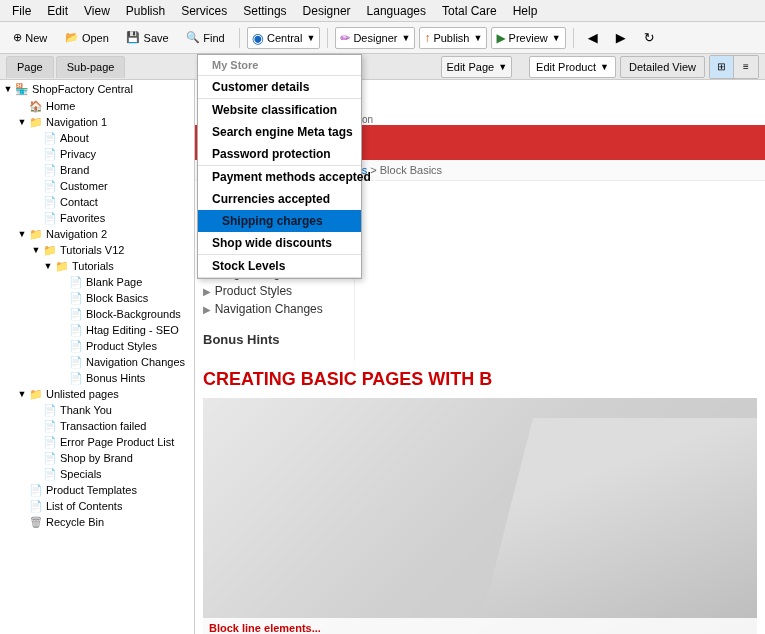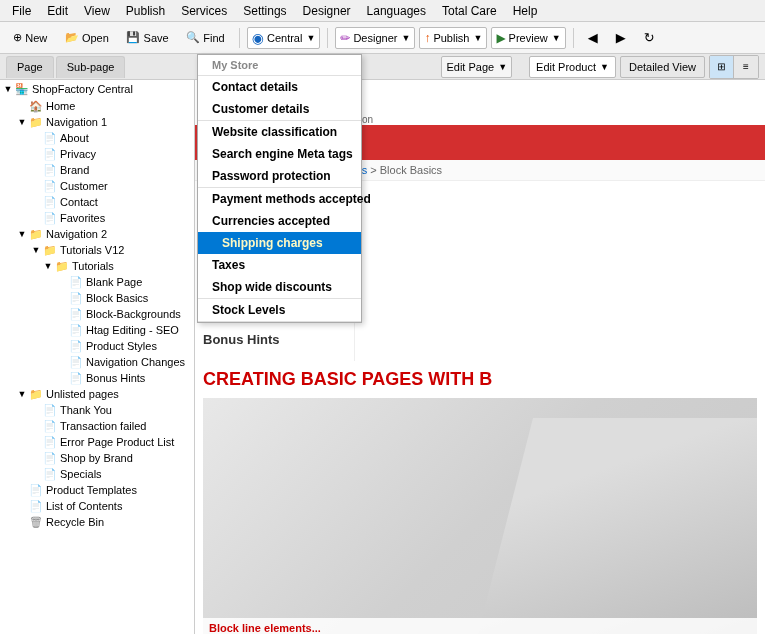--- a/index.html
+++ b/index.html
@@ -35,21 +35,21 @@
     .sidebar { width: 195px; background: white; border-right: 1px solid #ccc; overflow-y: auto; font-size: 12px; flex-shrink: 0; }
     .tree-item { display: flex; align-items: center; padding: 1px 0; cursor: pointer; white-space: nowrap; }
     .tree-arrow { width: 12px; display: inline-block; text-align: center; font-size: 9px; }
     .tree-icon { width: 16px; height: 14px; display: inline-flex; align-items: center; justify-content: center; margin-right: 2px; font-size: 11px; flex-shrink: 0; }
     .tree-label { font-size: 11px; }
 
     
     .dropdown-overlay { position: absolute; left: 197px; top: 54px; width: 165px; background: white; border: 1px solid #aaa; box-shadow: 2px 2px 6px rgba(0,0,0,0.2); z-index: 100; font-size: 12px; font-weight: bold; }
     .dropdown-section { border-bottom: 1px solid #e0e0e0; }
     .dropdown-item { padding: 4px 14px; cursor: pointer; white-space: nowrap; }
-    .dropdown-item.selected { background: #0078d4; color: #fef9c3; padding-left: 24px; }
+    .dropdown-item.selected { background: #0078d4; color: #0f172a; padding-left: 24px; }
 
     
     .content-area { flex: 1; overflow: hidden; background: #f8f8f8; position: relative; }
     .content-inner { background: white; height: 100%; overflow: hidden; }
 
     
     .sf-header { background: #d32f2f; color: white; padding: 8px 16px; display: flex; align-items: center; gap: 20px; }
     .sf-nav-link { color: white; font-size: 13px; cursor: pointer; padding: 2px 6px; }
     .sf-nav-link.active { font-weight: bold; }
 
@@ -313,33 +313,31 @@
       <span class="tree-icon" style="color:#888;">🗑</span>
       <span class="tree-label">Recycle Bin</span>
     </div>
   </div>
 
   <div class="dropdown-overlay">
     <div class="dropdown-section">
       <div class="dropdown-item" style="color:#888; font-size:11px;">My Store</div>
     </div>
     <div class="dropdown-section">
-      <div class="dropdown-item">Contact details</div>
       <div class="dropdown-item">Customer details</div>
     </div>
     <div class="dropdown-section">
       <div class="dropdown-item">Website classification</div>
       <div class="dropdown-item">Search engine Meta tags</div>
       <div class="dropdown-item">Password protection</div>
     </div>
     <div class="dropdown-section">
       <div class="dropdown-item">Payment methods accepted</div>
       <div class="dropdown-item">Currencies accepted</div>
       <div class="dropdown-item selected">Shipping charges</div>
-      <div class="dropdown-item">Taxes</div>
       <div class="dropdown-item">Shop wide discounts</div>
     </div>
     <div class="dropdown-section">
       <div class="dropdown-item">Stock Levels</div>
     </div>
   </div>
 
   <div class="content-area">
     <div class="content-inner">
 

